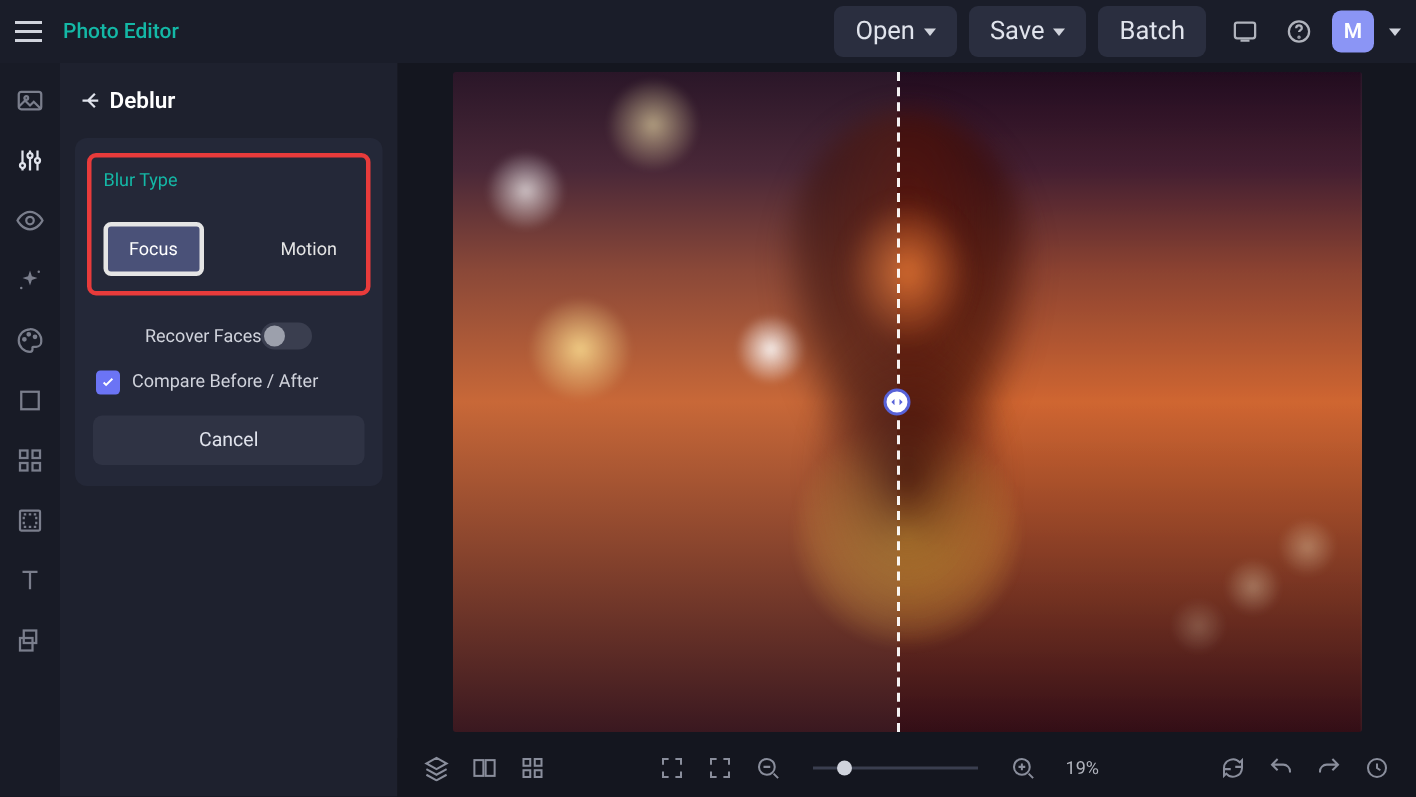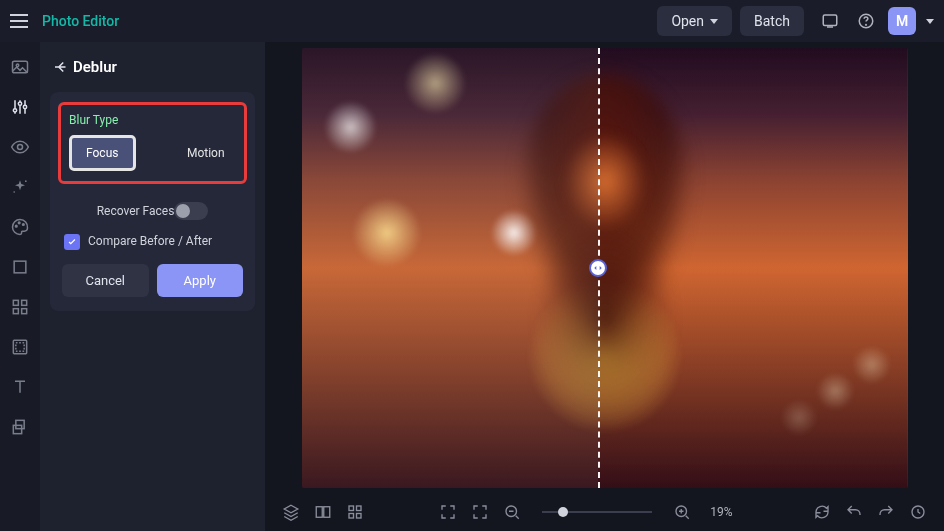--- a/index.html
+++ b/index.html
@@ -2,36 +2,36 @@
 <html><head>
 <meta charset="utf-8">
 <style>
   * { margin:0; padding:0; box-sizing:border-box; font-family:-apple-system,BlinkMacSystemFont,'Segoe UI',Roboto,sans-serif; }
   body { background:#1a1d29; color:#d0d3dc; width:944px; height:531px; overflow:hidden; display:flex; flex-direction:column; }
   .topbar { height:42px; display:flex; align-items:center; padding:0 10px; background:#1a1d29; }
   .hamburger { width:24px; height:24px; display:flex; flex-direction:column; justify-content:center; gap:4px; margin-right:8px; cursor:pointer; }
   .hamburger span { height:2px; background:#d0d3dc; width:18px; }
   .app-title { font-size:14px; color:#14b8a6; font-weight:500; }
   .topbar-spacer { flex:1; }
-  .btn { background:#2a2e3f; color:#e0e3ec; border:none; padding:7px 14px; border-radius:6px; font-size:14px; cursor:pointer; display:inline-flex; align-items:center; gap:6px; margin:0 4px; }
+  .btn { background:#2a2e3f; color:#e0e3ec; border:none; padding:7px 14px; border-radius:6px; font-size:17px; cursor:pointer; display:inline-flex; align-items:center; gap:6px; margin:0 4px; }
   .chev-dn { width:0; height:0; border-left:4px solid transparent; border-right:4px solid transparent; border-top:5px solid #d0d3dc; }
   .top-icons { display:flex; align-items:center; gap:8px; margin-left:8px; }
   .icon-btn { width:28px; height:28px; display:flex; align-items:center; justify-content:center; border-radius:6px; cursor:pointer; color:#b0b3bc; }
   .avatar { width:28px; height:28px; background:#8b95f5; border-radius:6px; display:flex; align-items:center; justify-content:center; color:#fff; font-weight:600; font-size:14px; }
   .main { flex:1; display:flex; min-height:0; }
   .toolrail { width:40px; background:#181b26; display:flex; flex-direction:column; align-items:center; padding-top:14px; gap:18px; }
   .tool { width:22px; height:22px; display:flex; align-items:center; justify-content:center; color:#7a7e8c; cursor:pointer; }
   .tool.active { color:#e0e3ec; }
   .panel { width:225px; background:#1e212e; padding:14px 10px; }
   .panel-header { display:flex; align-items:center; gap:1px; margin-bottom:14px; }
   .back-arrow { width:22px; height:22px; display:flex; align-items:center; justify-content:center; cursor:pointer; color:#e0e3ec; }
   .panel-title { font-size:15px; font-weight:600; color:#fff; }
   .card { background:#242838; border-radius:8px; padding:14px 12px; }
   .highlight-box { border:3px solid #e83b3b; border-radius:6px; padding:8px 8px 10px; margin:-4px -4px 10px; }
-  .field-label { font-size:12px; color:#86efac; margin-bottom:8px; }
+  .field-label { font-size:12px; color:#14b8a6; margin-bottom:21px; }
   .seg { display:flex; gap:0; }
   .seg button { flex:1; padding:8px 0; font-size:12px; border:none; cursor:pointer; }
   .seg button.selected { background:#4a5178; color:#fff; border:3px solid #e5e5e5; border-radius:5px; }
   .seg button.unselected { background:transparent; color:#e5e5e5;padding-left:40px; }
   .row { display:flex; align-items:center; justify-content:center; padding:8px 2px; font-size:12px; }
   .switch { width:34px; height:18px; background:#3a3e4f; border-radius:9px; position:relative; cursor:pointer; }
   .switch-knob { width:14px; height:14px; background:#9ca0ac; border-radius:50%; position:absolute; top:2px; left:2px; }
   .checkbox { width:16px; height:16px; background:#6b74f5; border-radius:3px; display:inline-flex; align-items:center; justify-content:center; margin-right:8px; }
   .checkbox svg { width:10px; height:10px; }
   .chk-row { display:flex; align-items:flex-start; font-size:12px; padding:6px 2px 14px; }
@@ -79,20 +79,24 @@
       <span></span>
       <span></span>
     </div>
   <div class="app-title">Photo Editor</div>
   <div class="topbar-spacer"></div>
   <button class="btn">
       <span>Open</span>
       <span class="chev-dn"></span>
     </button>
   <button class="btn">
+      <span>Save</span>
+      <span class="chev-dn"></span>
+    </button>
+  <button class="btn">
       <span>Batch</span>
     </button>
   <div class="top-icons">
     <div class="icon-btn">
         <svg viewBox="0 0 24 24" width="18" height="18" fill="none" stroke="currentColor" stroke-width="2">
           <rect x="3" y="4" width="18" height="14" rx="2"></rect>
           <path d="M8 20h8"></path>
         </svg>
       </div>
     <div class="icon-btn">
@@ -205,21 +209,20 @@
       <div class="chk-row">
         <span class="checkbox">
             <svg viewBox="0 0 24 24" fill="none" stroke="#fff" stroke-width="3">
               <path d="M5 12l4 4 10-10"></path>
             </svg>
           </span>
         <span>Compare Before / After</span>
       </div>
       <div class="action-row">
         <button class="btn-cancel">Cancel</button>
-        <button class="btn-apply">Apply</button>
       </div>
     </div>
   </div>
 
   <div class="canvas-area">
     <div class="canvas">
       <div class="image-box">
         <div class="hair"></div>
         <div class="figure"></div>
         <div class="sharp-half"></div>

